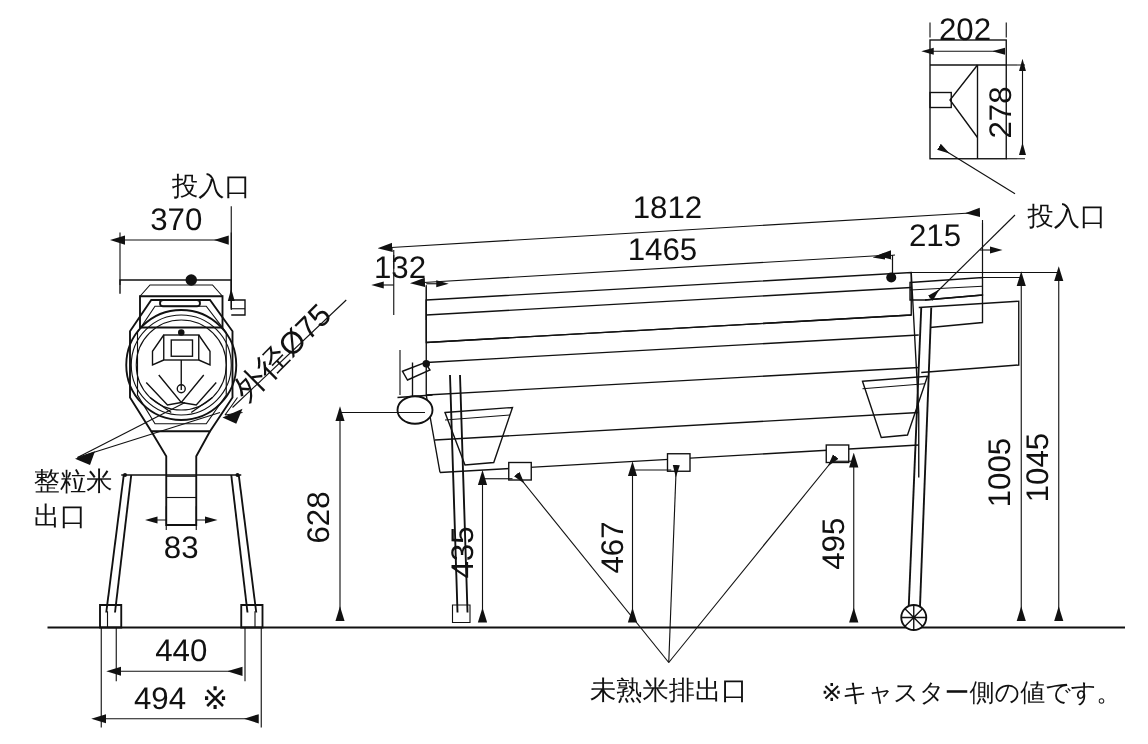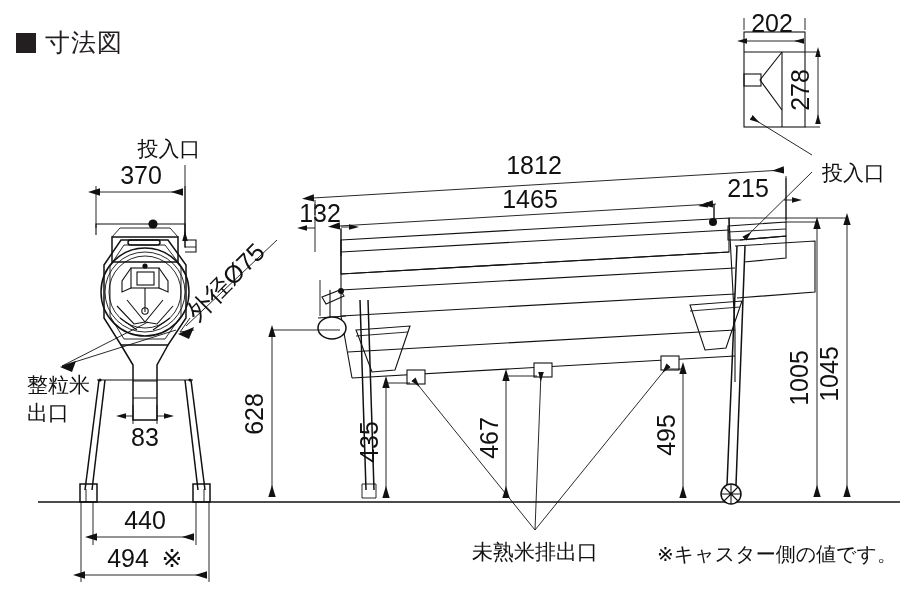--- a/index.html
+++ b/index.html
@@ -79,24 +79,20 @@
     stroke-width: 1.5;
   }
   .fillwhite { fill: #ffffff; }
   .filldark { fill: #111111; }
 </style>
 </head>
 <body>
 
 <div id="page">
 
-  <div id="title-block">
-    <span id="title-bullet"></span>
-    <span id="title-text">寸法図</span>
-  </div>
 
   <svg class="draw" viewBox="0 0 918 595">
     <defs>
       <marker id="arrH" markerWidth="12" markerHeight="9" refX="11" refY="4.5" orient="auto" markerUnits="userSpaceOnUse">
         <path d="M0,4.5 L12,0.8 L12,8.2 Z" fill="#111111"></path>
       </marker>
       <marker id="arrH2" markerWidth="12" markerHeight="9" refX="11" refY="4.5" orient="auto" markerUnits="userSpaceOnUse">
         <path d="M0,4.5 L12,0.8 L12,8.2 Z" fill="#111111"></path>
       </marker>
       <marker id="arrSm" markerWidth="10" markerHeight="7" refX="9" refY="3.5" orient="auto" markerUnits="userSpaceOnUse">

